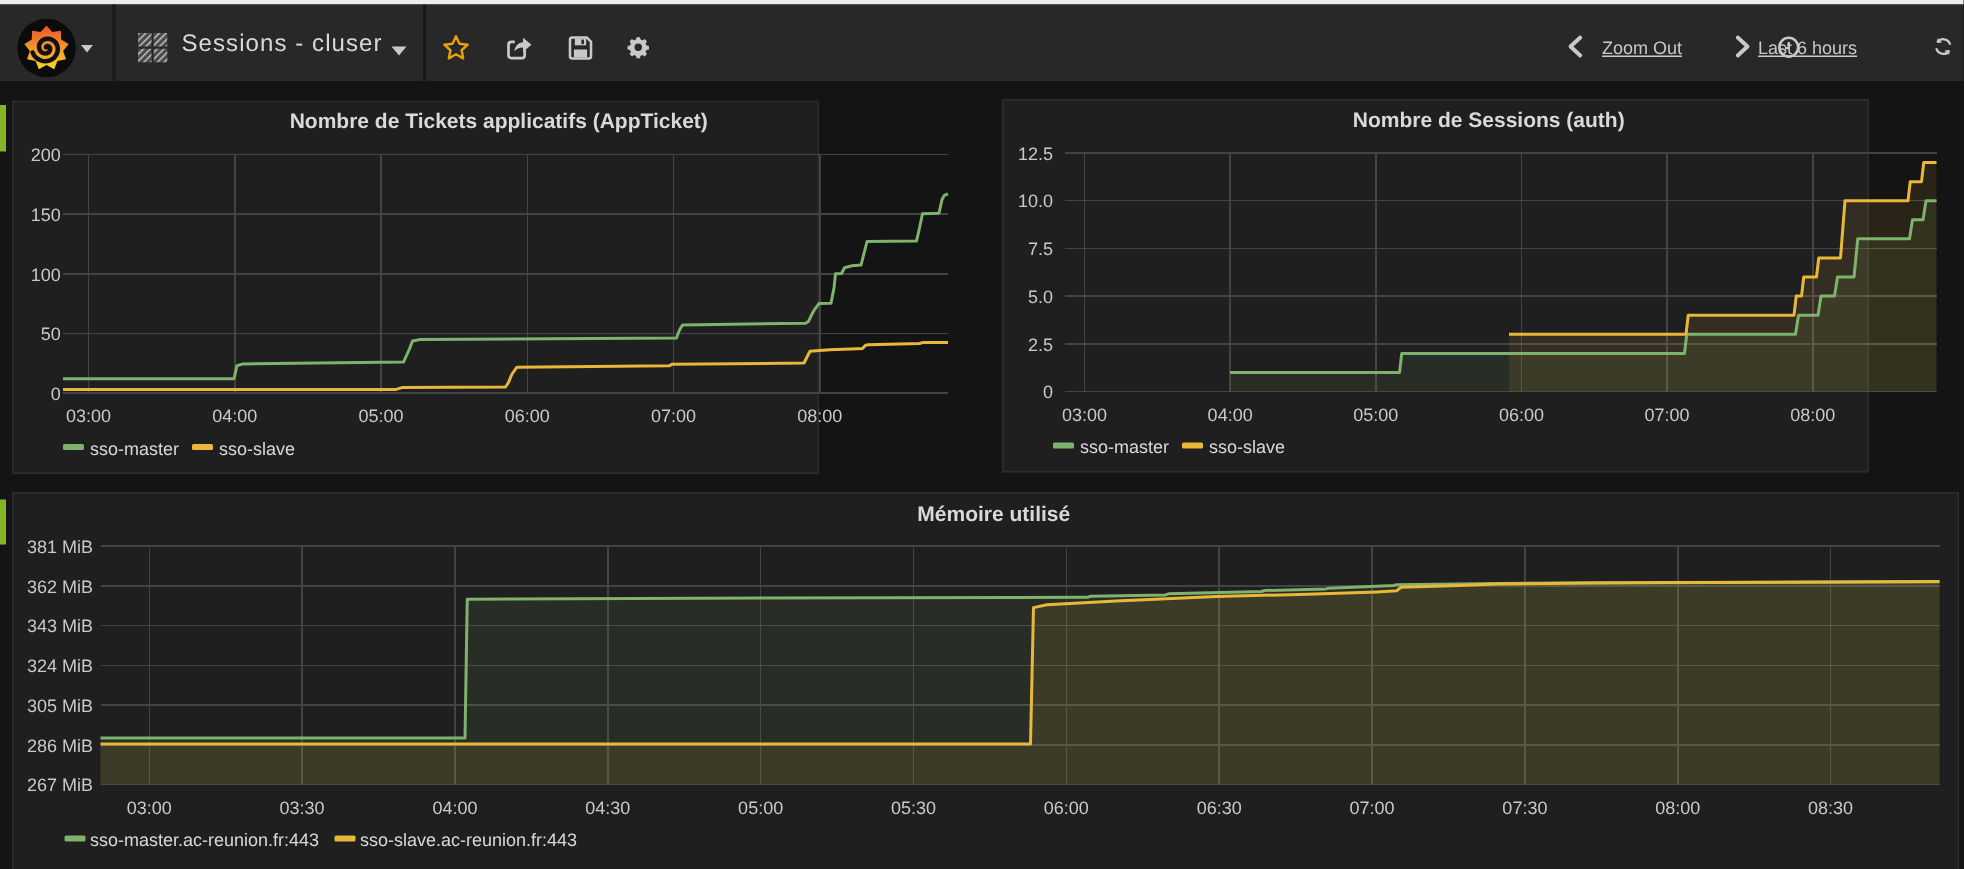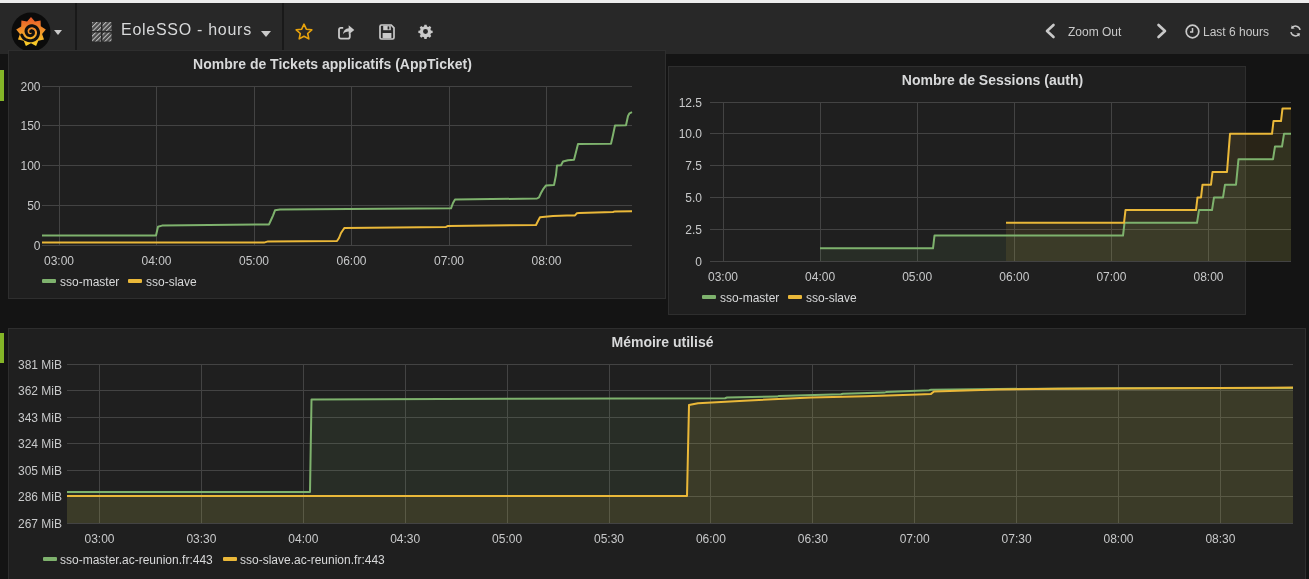--- a/index.html
+++ b/index.html
@@ -1,19 +1,19 @@
 <!DOCTYPE html>
 <html><head><meta charset="utf-8"><style>
 * { margin:0; padding:0; box-sizing:border-box; }
 html,body { width:1309px; height:579px; background:#141414; font-family:"Liberation Sans", sans-serif; overflow:hidden; }
 .topstrip { position:absolute; left:0; top:0; width:1309px; height:3px; background:#ededed; }
 .navbar { position:absolute; left:0; top:3px; width:1309px; height:51px; background:#282828; }
 .vsep { position:absolute; top:0; width:2px; height:51px; background:#191919; }
 .navtitle { position:absolute; left:121px; top:18px; font-size:16px; letter-spacing:0.72px; color:#d8d9da; }
-.ztext { position:absolute; top:22px; font-size:12px; color:#c9c9c9; }
+.ztext { position:absolute; top:22px; font-size:12px; color:#c9c9c9;text-decoration:underline; }
 .panel { position:absolute; background:#1f1f1f; box-shadow: inset 0 0 0 1px #2e2e2e; }
 .greenbar { position:absolute; left:0; width:4px; background:#84b527; }
 </style></head>
 <body>
 <div class="topstrip"></div>
 <div class="navbar">
 <svg width="64" height="48" viewBox="0 0 64 48" style="position:absolute;left:8;top:5">
 <circle cx="23" cy="24" r="19.5" fill="#0b0b0b"></circle>
 <defs>
         <linearGradient id="glg" x1="0" y1="0" x2="0" y2="1">
@@ -33,21 +33,21 @@
         <pattern id="hatch" width="3.2" height="3.2" patternTransform="rotate(45)" patternUnits="userSpaceOnUse">
 <rect width="3.2" height="3.2" fill="#4a4a4a"></rect>
           <line x1="0" y1="0" x2="0" y2="3.2" stroke="#c2c2c2" stroke-width="2"></line>
         </pattern>
       </defs>
 <rect x="0" y="0" width="9" height="9" fill="url(#hatch)"></rect>
 <rect x="10.5" y="0" width="9" height="9" fill="url(#hatch)"></rect>
 <rect x="0" y="10.5" width="9" height="9" fill="url(#hatch)"></rect>
 <rect x="10.5" y="10.5" width="9" height="9" fill="url(#hatch)"></rect>
 </svg>
-<div class="navtitle">EoleSSO - hours</div>
+<div class="navtitle">Sessions - cluser</div>
 <svg width="12" height="8" viewBox="0 0 12 8" style="position:absolute;left:260;top:27">
 <path d="M1,1 l10,0 l-5,6 z" fill="#c9c9c9"></path>
     </svg>
 <div class="vsep" style="left:282px"></div>
 <svg width="18" height="18" viewBox="0 0 18 18" style="position:absolute;left:295;top:20">
 <path d="M9,1.2 L11.3,6.2 L16.8,6.8 L12.7,10.5 L13.8,15.9 L9,13.2 L4.2,15.9 L5.3,10.5 L1.2,6.8 L6.7,6.2 Z" fill="none" stroke="#e8a30c" stroke-width="1.6" stroke-linejoin="round"></path>
 </svg>
 <svg width="18" height="18" viewBox="0 0 18 18" style="position:absolute;left:337;top:20">
 <path d="M12.8,10.2 L12.8,13.8 Q12.8,15.7 10.9,15.7 L3.9,15.7 Q2,15.7 2,13.8 L2,6.8 Q2,4.9 3.9,4.9 L6.2,4.9" fill="none" stroke="#c9c9c9" stroke-width="1.8"></path>
 <path d="M5.8,11.4 Q6.6,5.6 11.7,5.2 L11.7,2.2 L17.3,6.9 L11.7,11.6 L11.7,8.6 Q7.8,8.6 5.8,11.4 Z" fill="#c9c9c9"></path>
@@ -65,31 +65,31 @@
 <path d="M9.5,2 L3,8 L9.5,14" fill="none" stroke="#c9c9c9" stroke-width="2.6" stroke-linecap="round" stroke-linejoin="round"></path>
     </svg>
 <div class="ztext" style="left:1068px">Zoom Out</div>
 <svg width="12" height="16" viewBox="0 0 12 16" style="position:absolute;left:1156;top:20">
 <path d="M2.5,2 L9,8 L2.5,14" fill="none" stroke="#c9c9c9" stroke-width="2.6" stroke-linecap="round" stroke-linejoin="round"></path>
     </svg>
 <svg width="15" height="15" viewBox="0 0 15 15" style="position:absolute;left:1185;top:21">
 <circle cx="7.5" cy="7.5" r="6.3" fill="none" stroke="#c9c9c9" stroke-width="1.7"></circle>
 <path d="M7.5,4 L7.5,8 L5,8" fill="none" stroke="#c9c9c9" stroke-width="1.5"></path>
     </svg>
-<div class="ztext" style="left:1203px">Last 6 hours</div>
+<div class="ztext" style="left:1172px">Last 6 hours</div>
 <svg width="13" height="14" viewBox="0 0 17 16" style="position:absolute;left:1289;top:21">
 <path d="M14.5,6.5 A6.2,6.2 0 0 0 3.2,4.5" fill="none" stroke="#c9c9c9" stroke-width="2"></path>
 <path d="M3.4,0.6 L3.2,5 L7.4,4.6 Z" fill="#c9c9c9"></path>
 <path d="M2.5,9.5 A6.2,6.2 0 0 0 13.8,11.5" fill="none" stroke="#c9c9c9" stroke-width="2"></path>
 <path d="M13.6,15.4 L13.8,11 L9.6,11.4 Z" fill="#c9c9c9"></path>
 </svg>
 </div>
 <div class="greenbar" style="top:70px;height:31px"></div>
 <div class="greenbar" style="top:333px;height:30px"></div>
-<div class="panel" style="left:8px;top:50px;width:658px;height:249px">
+<div class="panel" style="left:8px;top:67px;width:538px;height:249px">
     <svg width="649" height="249" style="position:absolute;left:0;top:0">
       <text x="324.5" y="18.5" text-anchor="middle" font-family="Liberation Sans, sans-serif" font-size="14" font-weight="bold" fill="#d8d9da">Nombre de Tickets applicatifs (AppTicket)</text>
       <g shape-rendering="crispEdges" stroke="#434343" stroke-width="1">
         <line x1="34" y1="36" x2="624" y2="36"></line>
         <line x1="34" y1="75.75" x2="624" y2="75.75"></line>
         <line x1="34" y1="115.5" x2="624" y2="115.5"></line>
         <line x1="34" y1="155.25" x2="624" y2="155.25"></line>
         <line x1="34" y1="195" x2="624" y2="195"></line>
         <line x1="51" y1="36" x2="51" y2="195"></line>
         <line x1="148.5" y1="36" x2="148.5" y2="195"></line>

